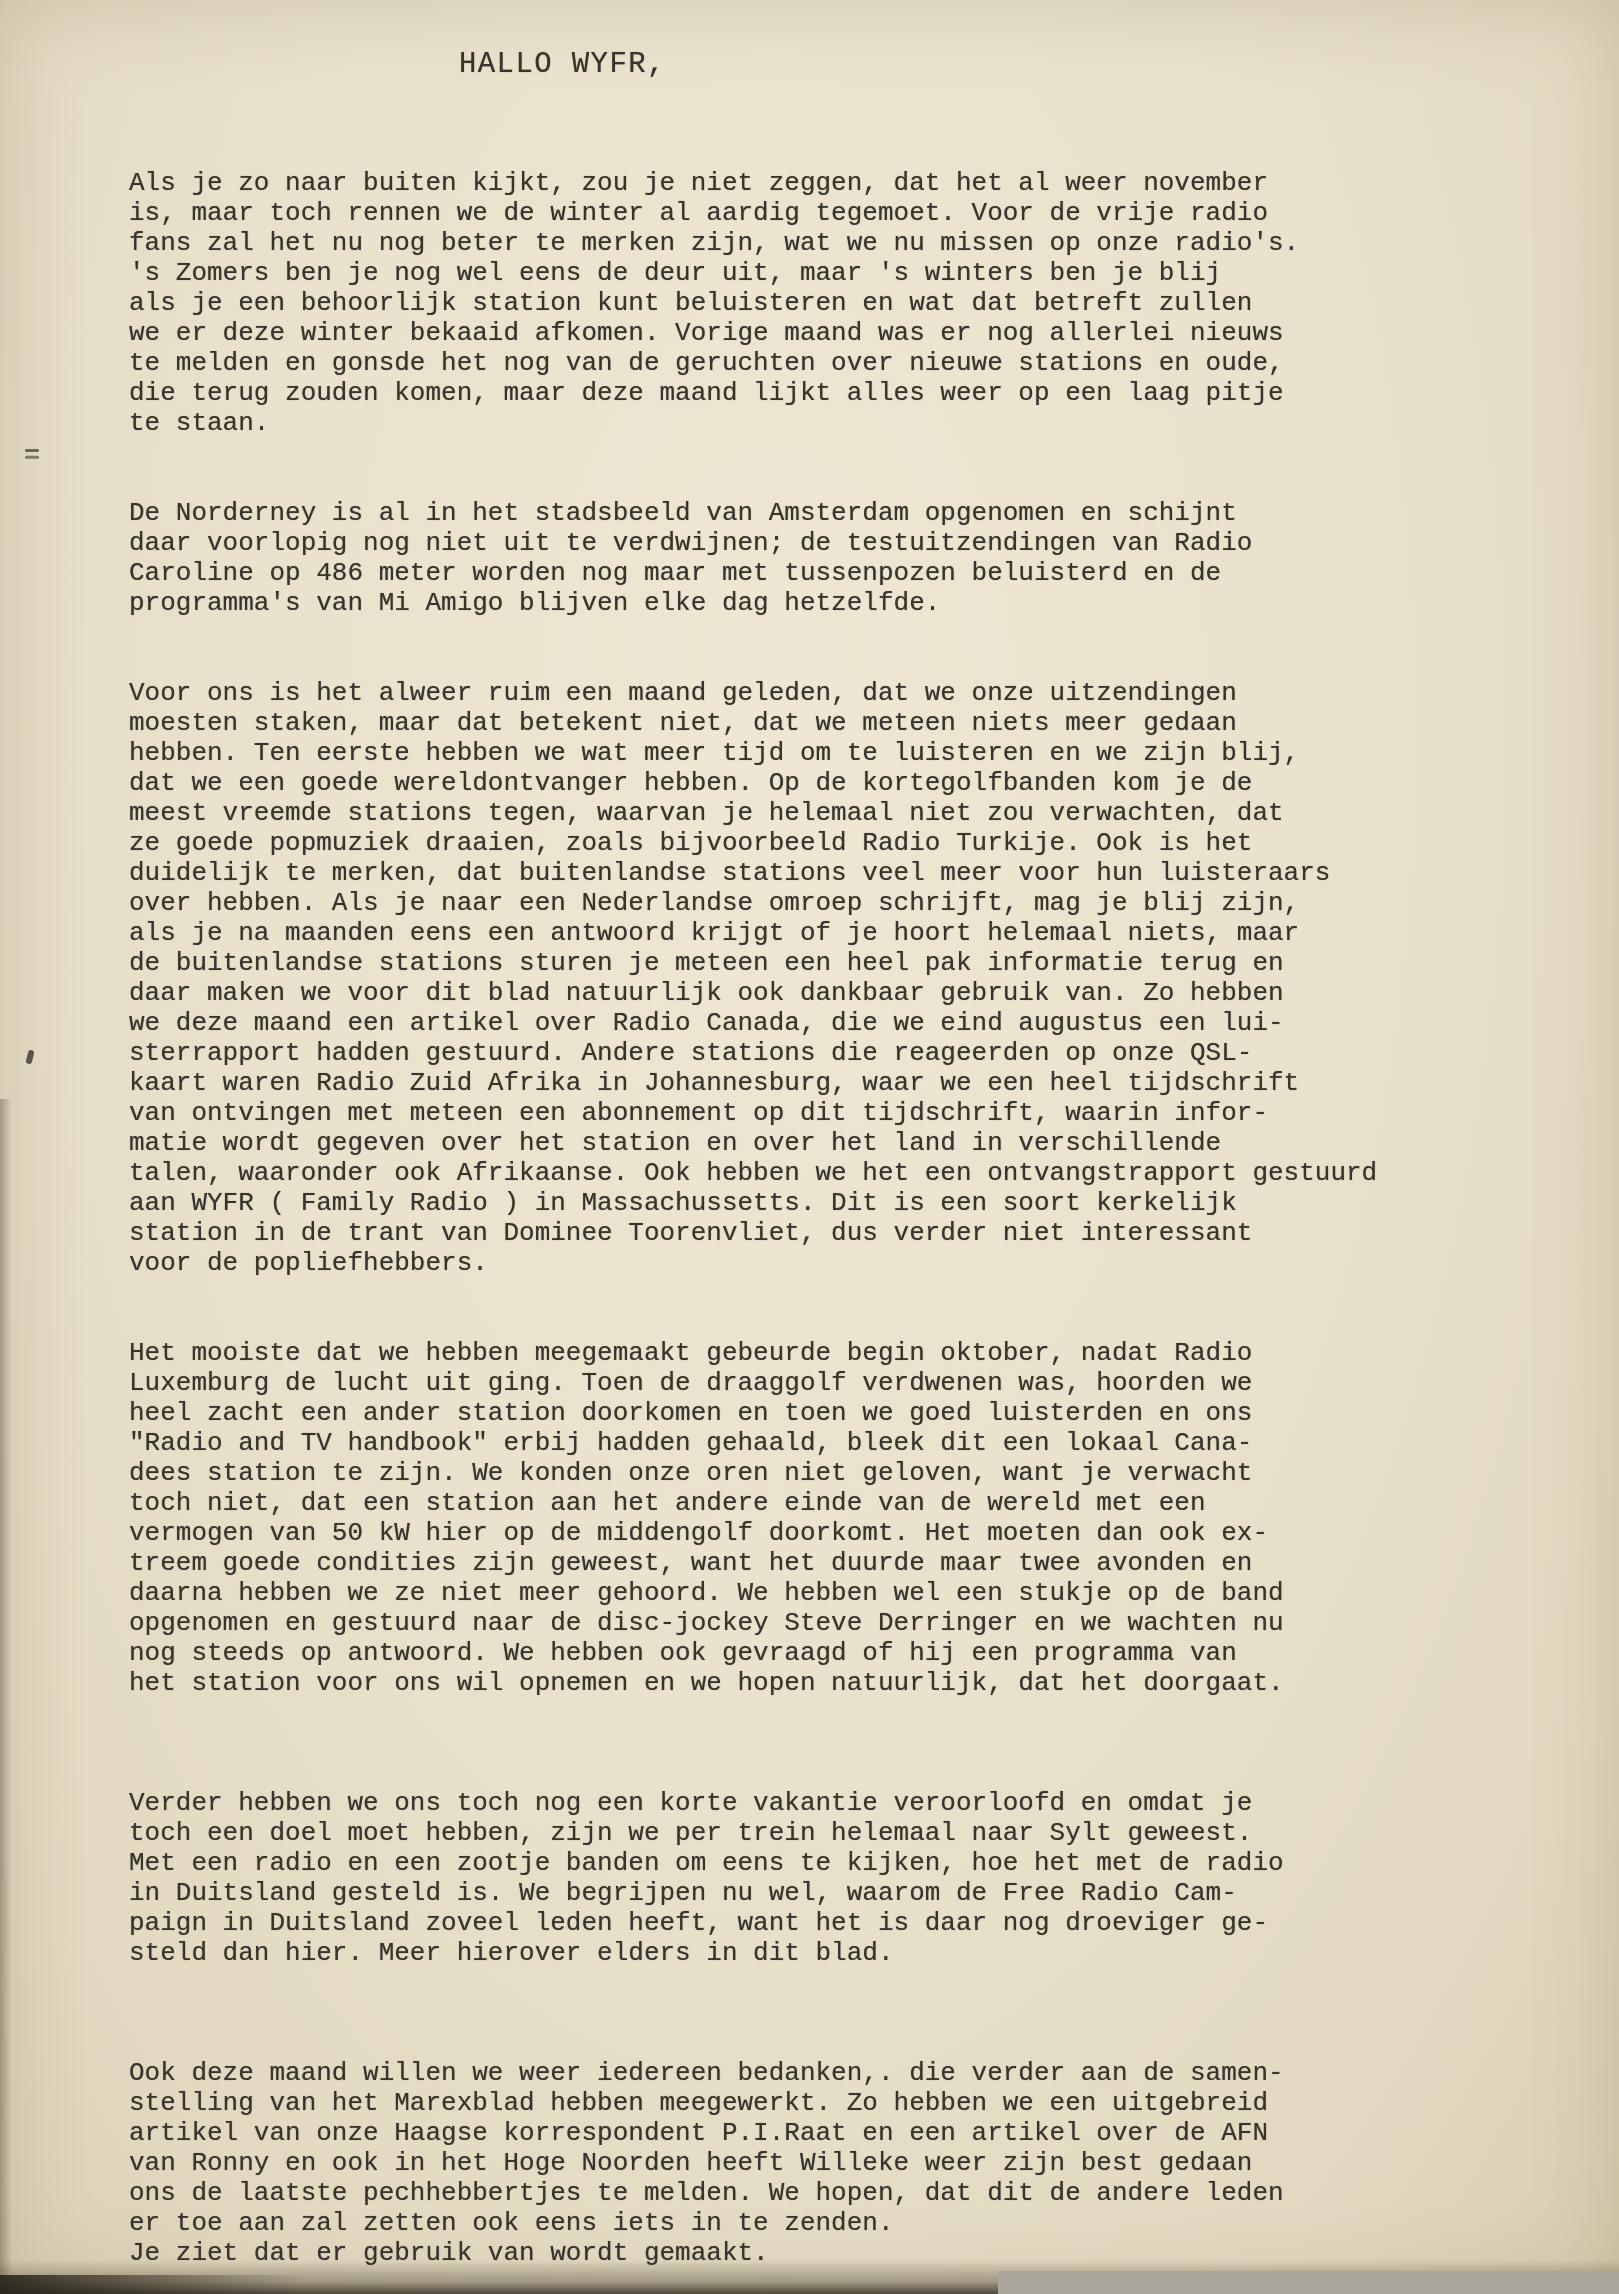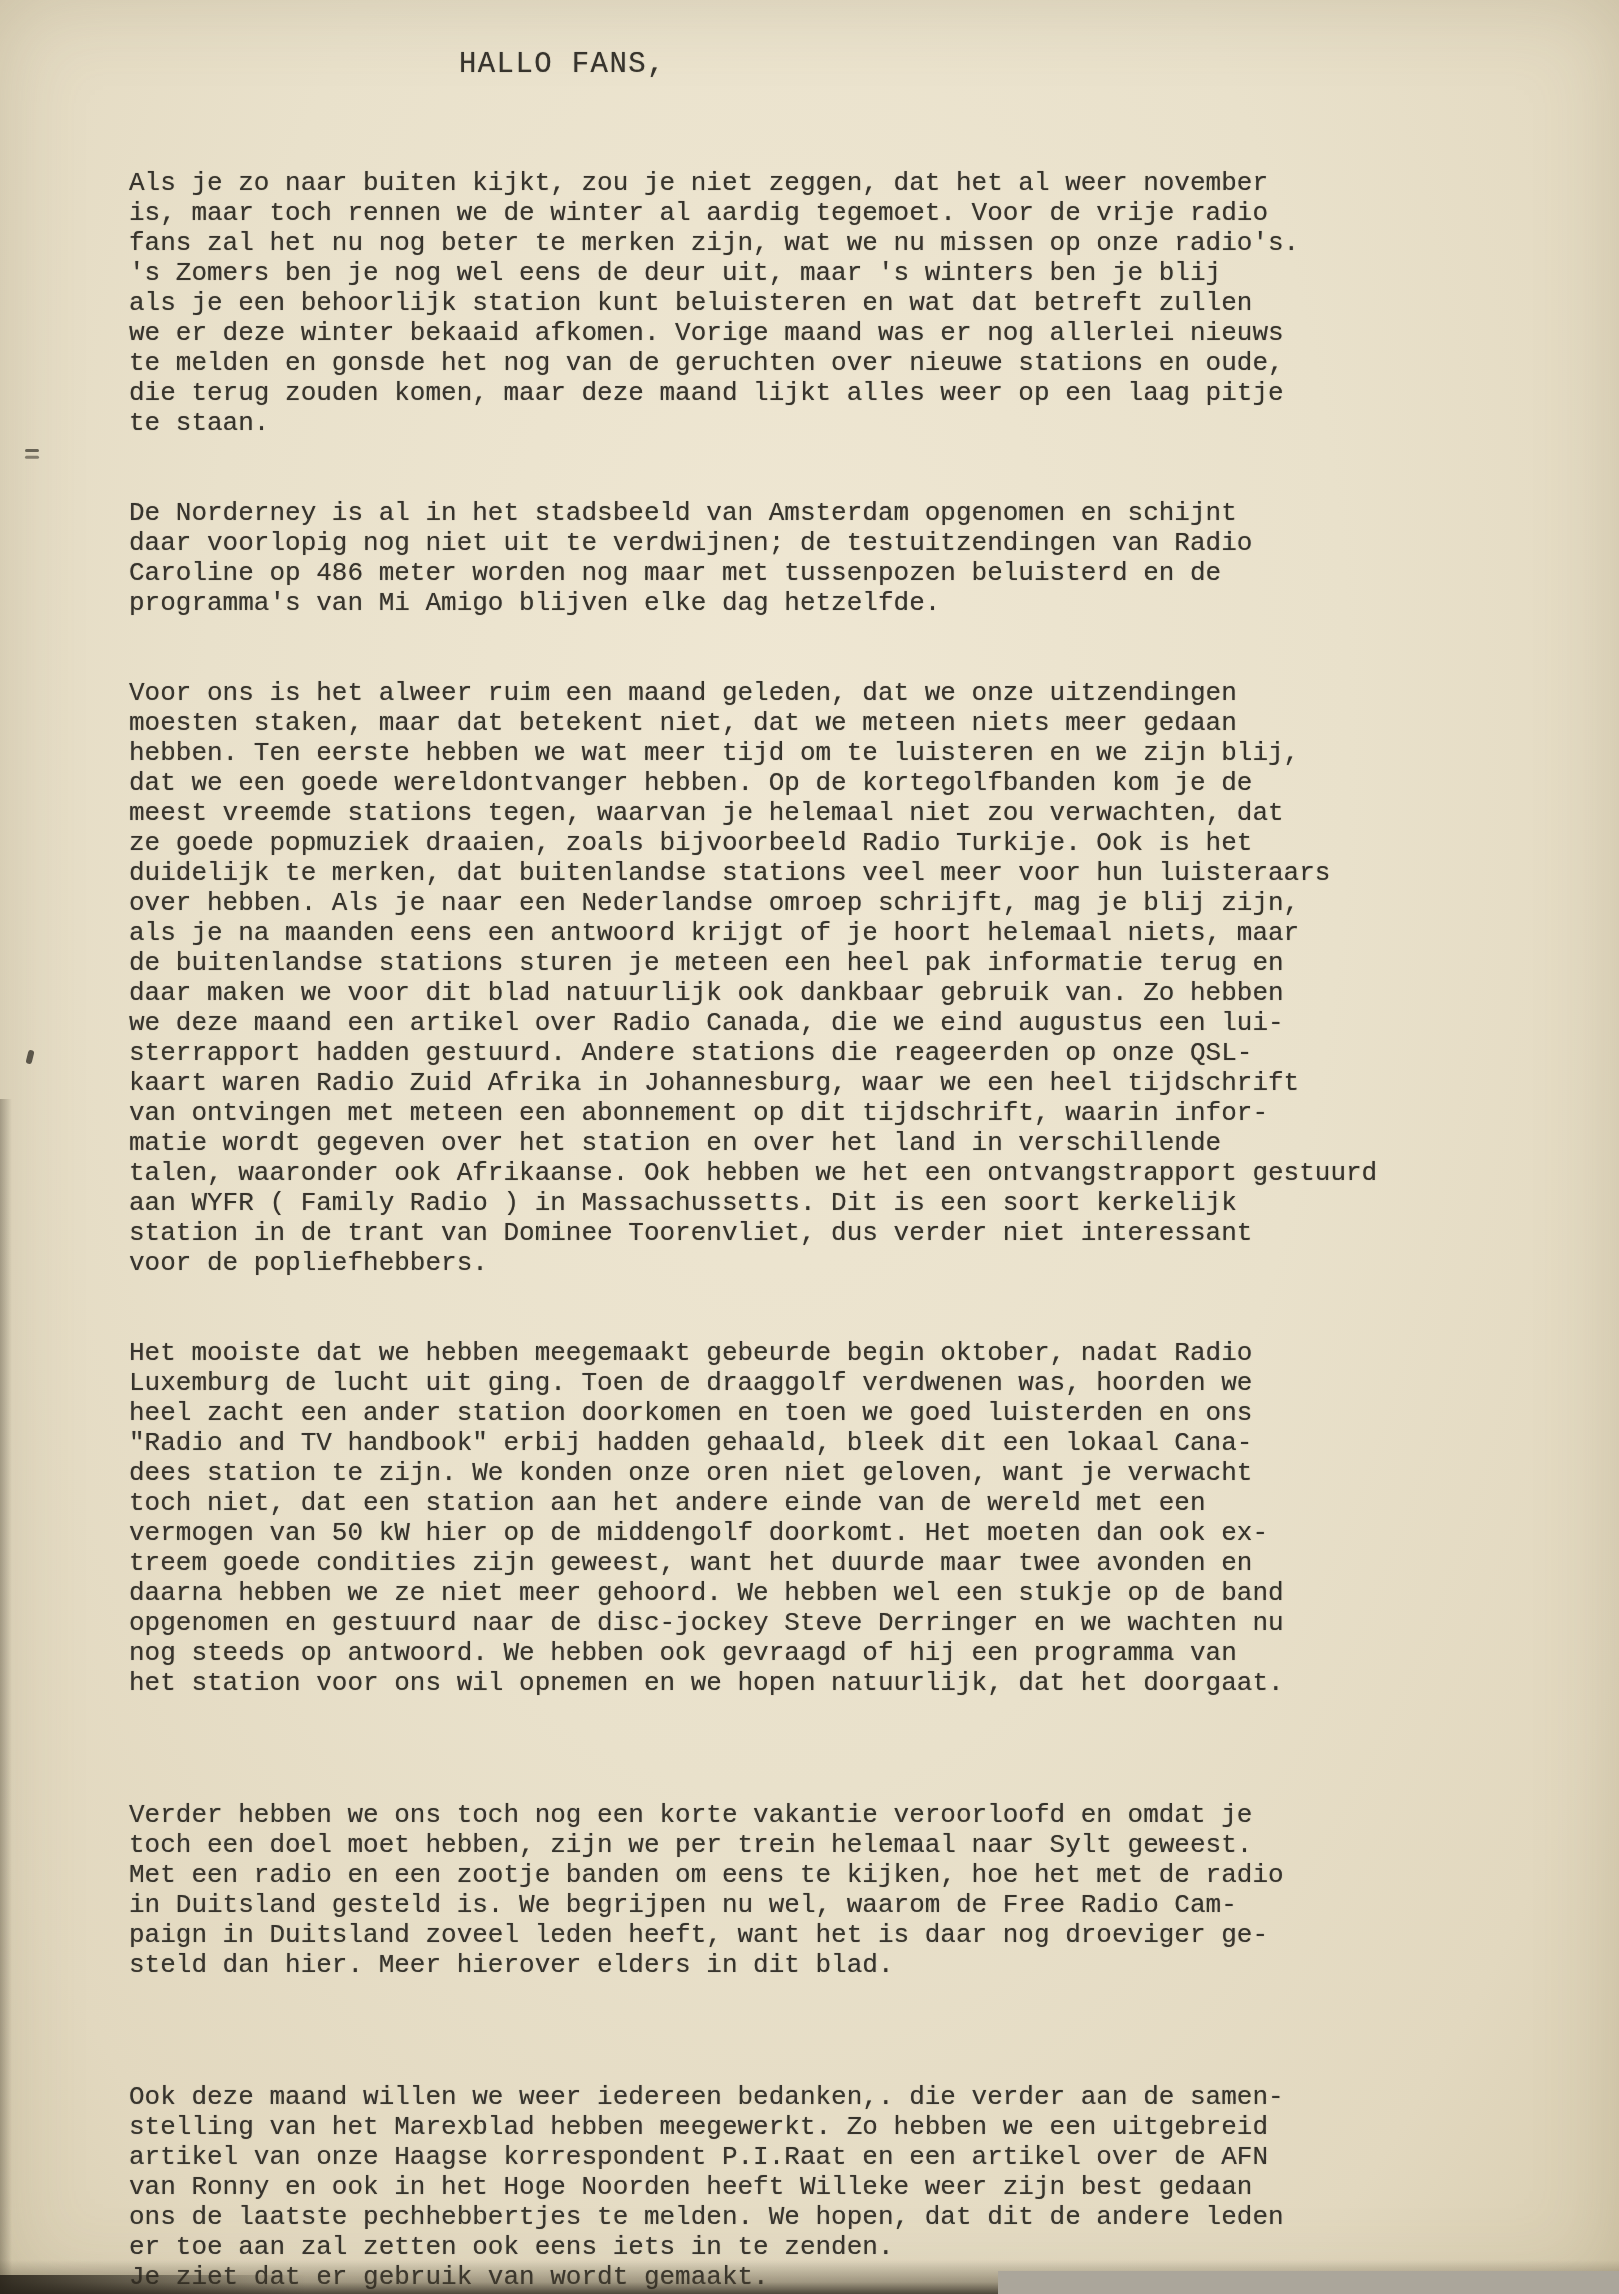--- a/index.html
+++ b/index.html
@@ -31,21 +31,21 @@
   .body-text {
     margin-top: 27px;
     margin-left: 129px;
     margin-right: 38px;
     font-size: 26px;
     line-height: 30px;
     white-space: pre;
     text-shadow: 0 0 1px rgba(52, 49, 42, 0.55);
   }
   .para { margin: 0; }
-  .para.gap { margin-top: 42px; }
+  .para.gap { margin-top: 30px; }
 
   
   .smudge-equals {
     position: absolute;
     left: 25px;
     top: 449px;
     width: 14.3px;
     height: 2.9px;
     background: rgba(66, 61, 51, 0.75);
     border-radius: 1.9px;
@@ -92,21 +92,21 @@
     width: 306px;
     height: 19px;
     background: linear-gradient(to right, rgba(40, 35, 26, 0.9), rgba(40, 35, 26, 0));
   }
 </style>
 </head>
 <body>
 
 <div class="scan-page">
 
-  <h1 class="title">HALLO FANS,</h1>
+  <h1 class="title">HALLO WYFR,</h1>
 
   <div class="body-text">
     <p class="para">Als je zo naar buiten kijkt, zou je niet zeggen, dat het al weer november
 is, maar toch rennen we de winter al aardig tegemoet. Voor de vrije radio
 fans zal het nu nog beter te merken zijn, wat we nu missen op onze radio's.
 's Zomers ben je nog wel eens de deur uit, maar 's winters ben je blij
 als je een behoorlijk station kunt beluisteren en wat dat betreft zullen
 we er deze winter bekaaid afkomen. Vorige maand was er nog allerlei nieuws
 te melden en gonsde het nog van de geruchten over nieuwe stations en oude,
 die terug zouden komen, maar deze maand lijkt alles weer op een laag pitje

